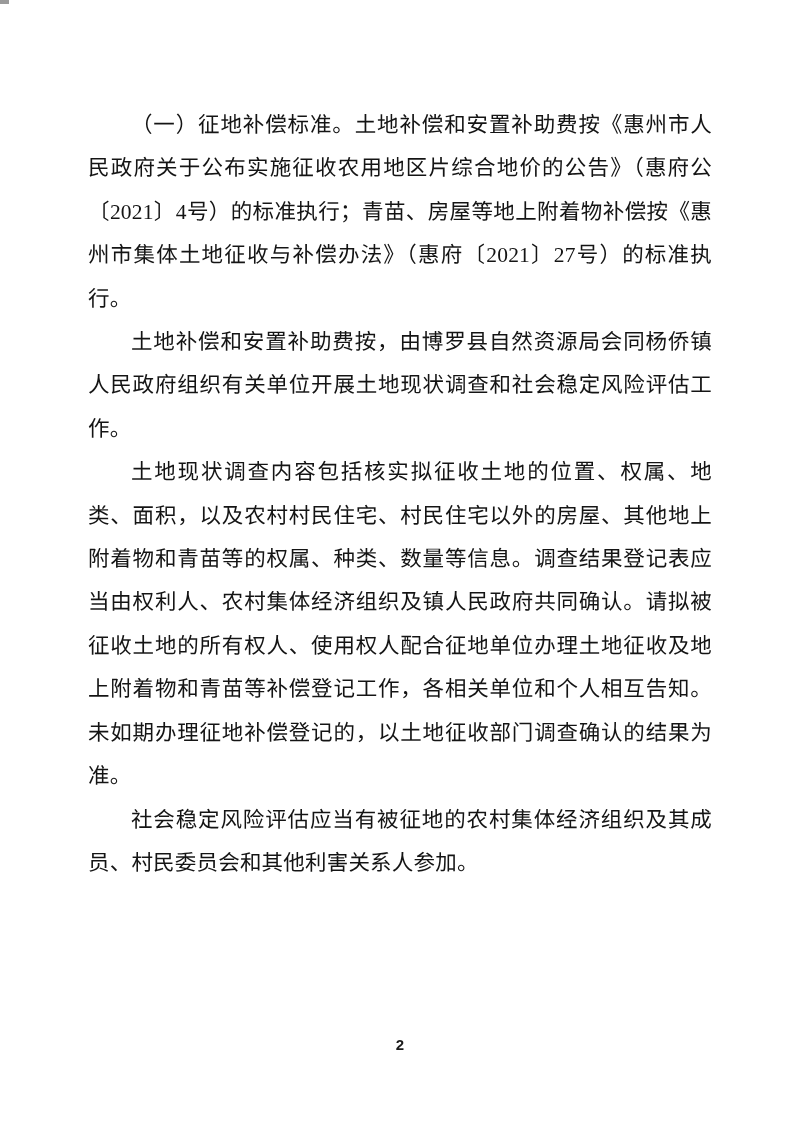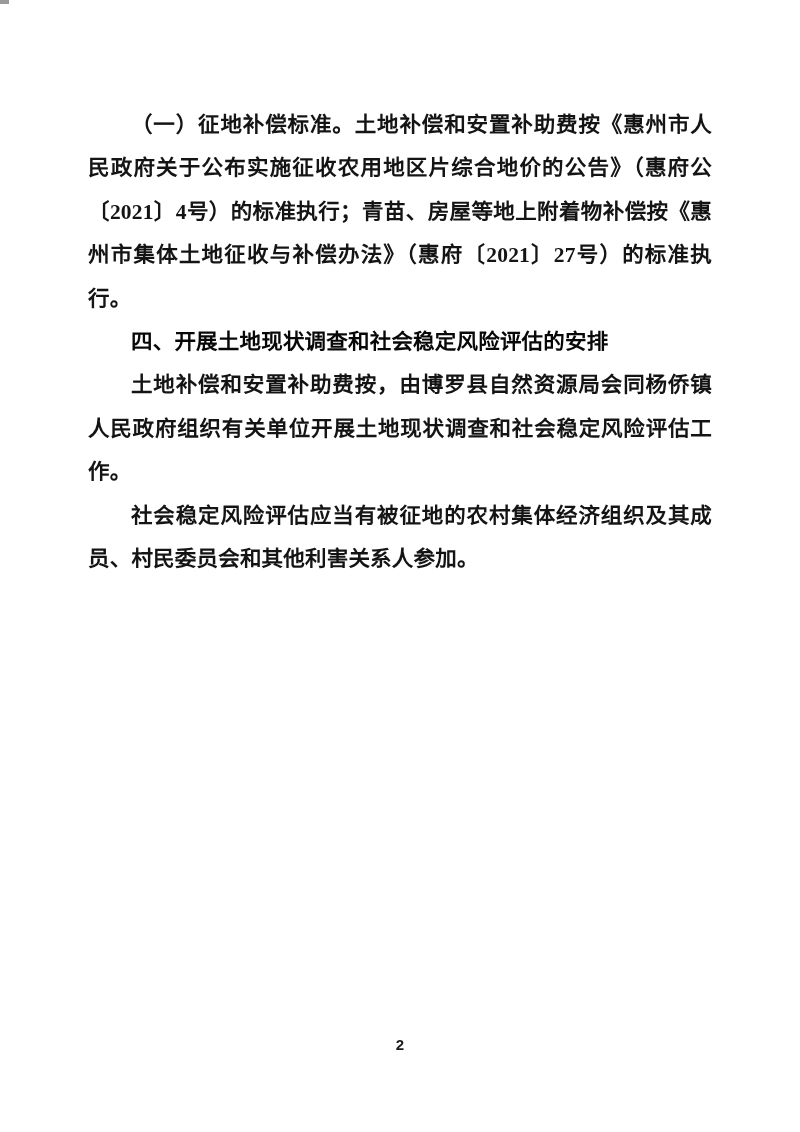--- a/index.html
+++ b/index.html
@@ -47,21 +47,20 @@
     font-size: 21.5px;
     line-height: 43.4px;
     text-align: justify;
     text-justify: inter-character;
     text-indent: 2em;
     margin: 0;
     letter-spacing: 0.2px;
     font-family: "Liberation Serif", "DejaVu Serif", serif;
     color: #141414;
     word-break: break-all;
-    font-weight: bold;
   }
 
   
   .heading {
     font-size: 21.5px;
     line-height: 43.4px;
     margin: 0;
     text-indent: 2em;
     font-weight: bold;
     font-family: "Liberation Sans", "DejaVu Sans", sans-serif;
@@ -86,24 +85,24 @@
 
 <div class="scan-artifact"></div>
 
 <div class="page">
 
   <div class="doc-body">
 
     <p class="para">（一）征地补偿标准。土地补偿和安置补助费按《惠州市人民政府关于公布实施征收农用地区片综合地价的公告》（惠府公〔2021〕4号）的标准执行；青苗、房屋等地上附着物补偿按《惠州市集体土地征收与补偿办法》（惠府〔2021〕27号）的标准执行。</p>
 
 
-    <p class="heading">四、开展土地现状调查和社会稳定风险评估的安排</p>
 
     <p class="para">土地补偿和安置补助费按，由博罗县自然资源局会同杨侨镇人民政府组织有关单位开展土地现状调查和社会稳定风险评估工作。</p>
 
+    <p class="para">土地现状调查内容包括核实拟征收土地的位置、权属、地类、面积，以及农村村民住宅、村民住宅以外的房屋、其他地上附着物和青苗等的权属、种类、数量等信息。调查结果登记表应当由权利人、农村集体经济组织及镇人民政府共同确认。请拟被征收土地的所有权人、使用权人配合征地单位办理土地征收及地上附着物和青苗等补偿登记工作，各相关单位和个人相互告知。未如期办理征地补偿登记的，以土地征收部门调查确认的结果为准。</p>
 
     <p class="para">社会稳定风险评估应当有被征地的农村集体经济组织及其成员、村民委员会和其他利害关系人参加。</p>
 
   </div>
 
 </div>
 
 <div class="page-number">2</div>
 
 </body></html>

